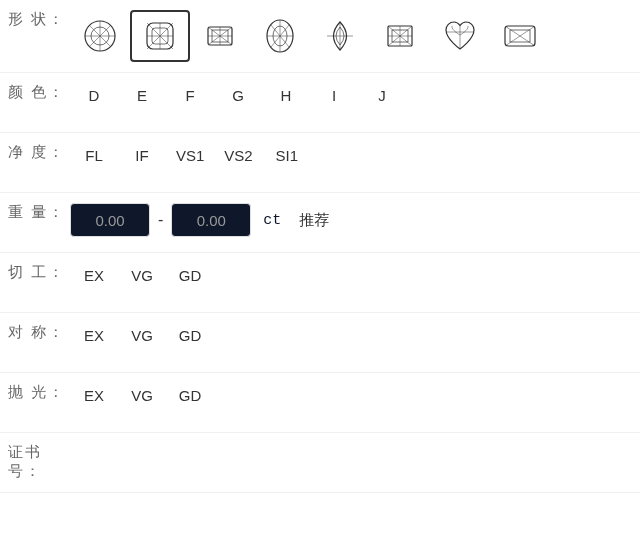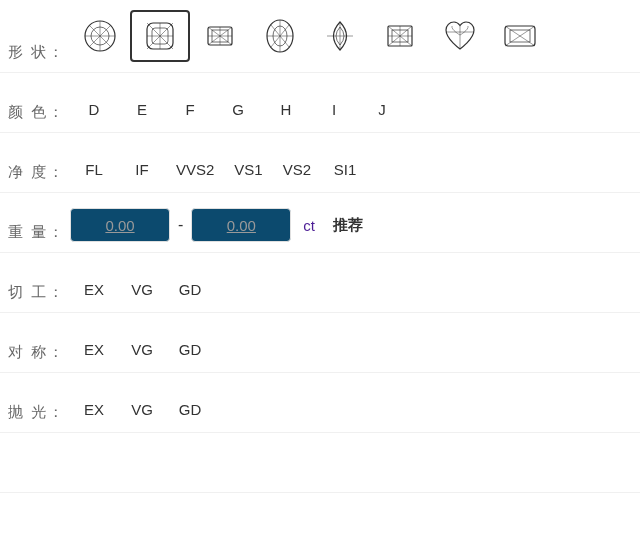--- a/index.html
+++ b/index.html
@@ -6,21 +6,21 @@
     body {
       font-family: -apple-system, "PingFang SC", "Helvetica Neue", Arial, sans-serif;
       background: #ffffff;
       color: #333;
       width: 640px;
       min-height: 548px;
       font-size: 15px;
     }
     .filter-section {
       display: flex;
-      align-items: flex-end;
+      align-items: flex-start;
       padding: 10px 0;
       border-bottom: 1px solid #f0f0f0;
       min-height: 60px;
     }
     .section-label {
       width: 70px;
       min-width: 70px;
       color: #666;
       font-size: 15px;
       padding-left: 8px;
@@ -66,45 +66,44 @@
       width: 38px;
       height: 38px;
     }
     
     .weight-row {
       display: flex;
       align-items: center;
       gap: 8px;
     }
     .weight-input {
-      width: 100px;
+      width: 80px;
       height: 34px;
       border: 1px solid #e0e0e0;
       border-radius: 4px;
-      background: #0c4a6e;
+      background: #0f172a;
       text-align: center;
       font-size: 15px;
       color: #999;
       outline: none;
-      text-decoration: underline;
     }
     .weight-dash {
       color: #333;
       font-size: 16px;
     }
     .weight-unit {
-      color: #4c1d95;
+      color: #0f172a;
       margin-left: 4px;
+      font-family: Liberation Mono, monospace;
     }
     .recommend-btn {
       margin-left: 10px;
       color: #333;
       font-size: 15px;
       cursor: pointer;
-      font-weight: bold;
     }
     .selected-shape {
       border: 2px solid #333;
       border-radius: 4px;
     }
   </style>
 </head>
 <body>
 
 <div class="filter-section">
@@ -224,21 +223,20 @@
     <div class="option-item">I</div>
     <div class="option-item">J</div>
   </div>
 </div>
 
 <div class="filter-section">
   <div class="section-label">净 度：</div>
   <div class="options-row">
     <div class="option-item">FL</div>
     <div class="option-item">IF</div>
-    <div class="option-item">VVS2</div>
     <div class="option-item">VS1</div>
     <div class="option-item">VS2</div>
     <div class="option-item">SI1</div>
   </div>
 </div>
 
 <div class="filter-section">
   <div class="section-label">重 量：</div>
   <div class="weight-row">
     <input class="weight-input" type="text" value="0.00" style="">
@@ -270,13 +268,14 @@
 <div class="filter-section">
   <div class="section-label">抛 光：</div>
   <div class="options-row">
     <div class="option-item">EX</div>
     <div class="option-item">VG</div>
     <div class="option-item">GD</div>
   </div>
 </div>
 
 <div class="filter-section">
+  <div class="section-label">证书号：</div>
 </div>
 
 </body></html>

